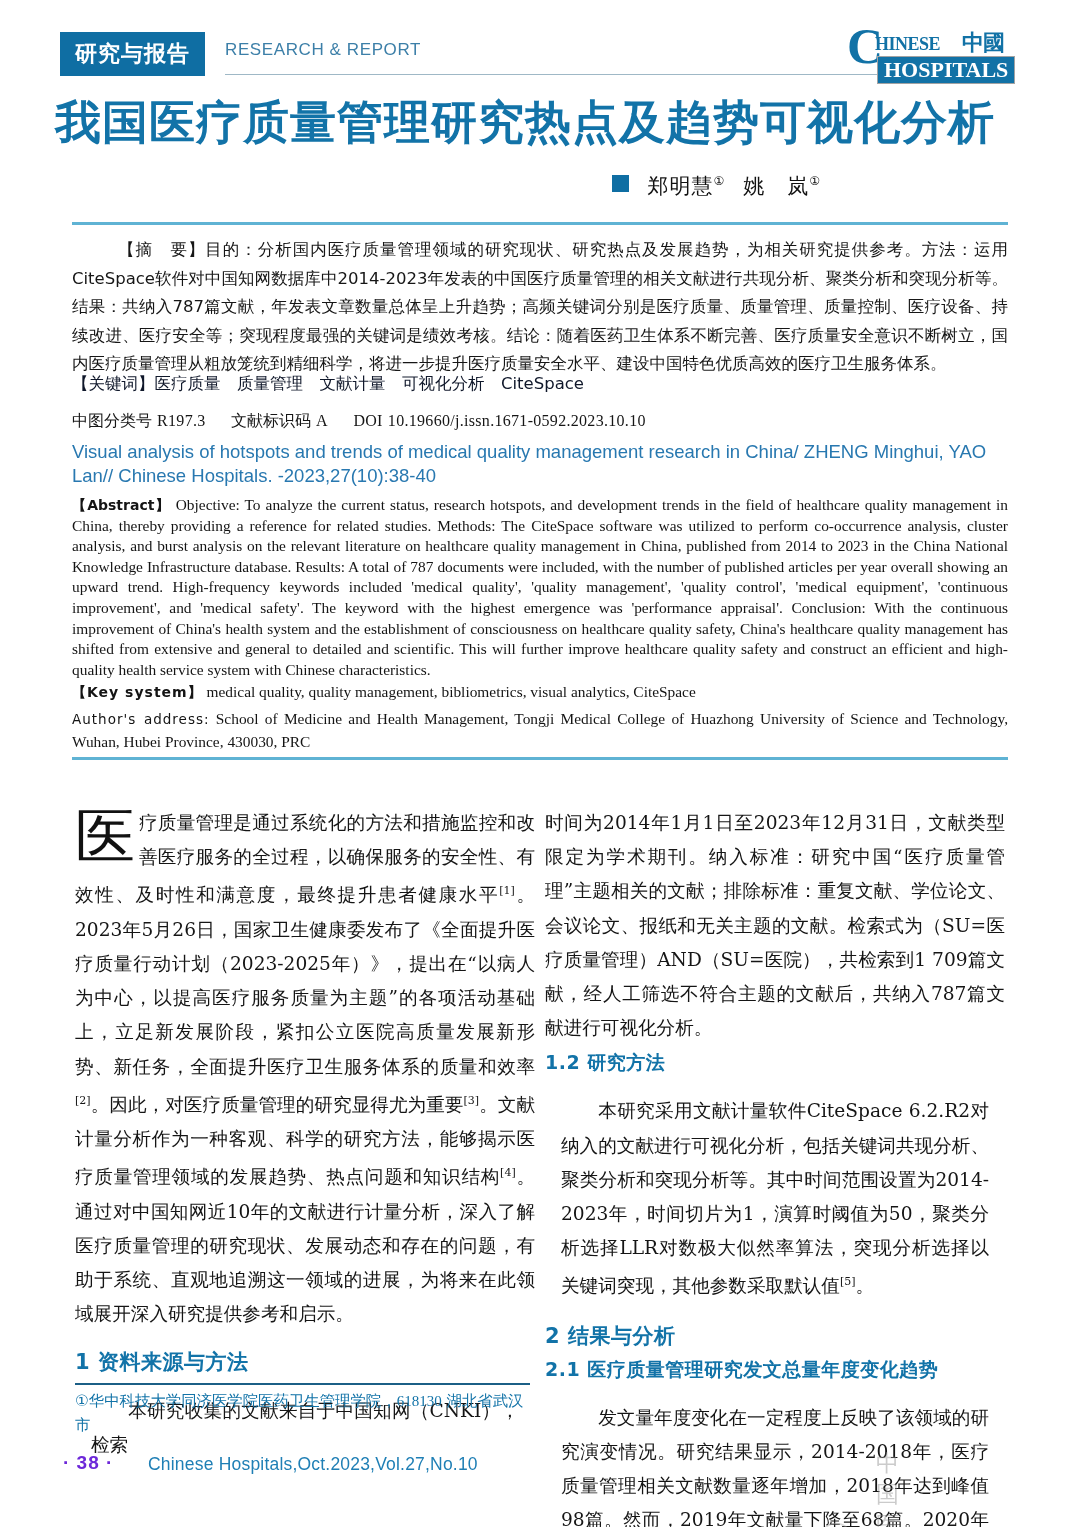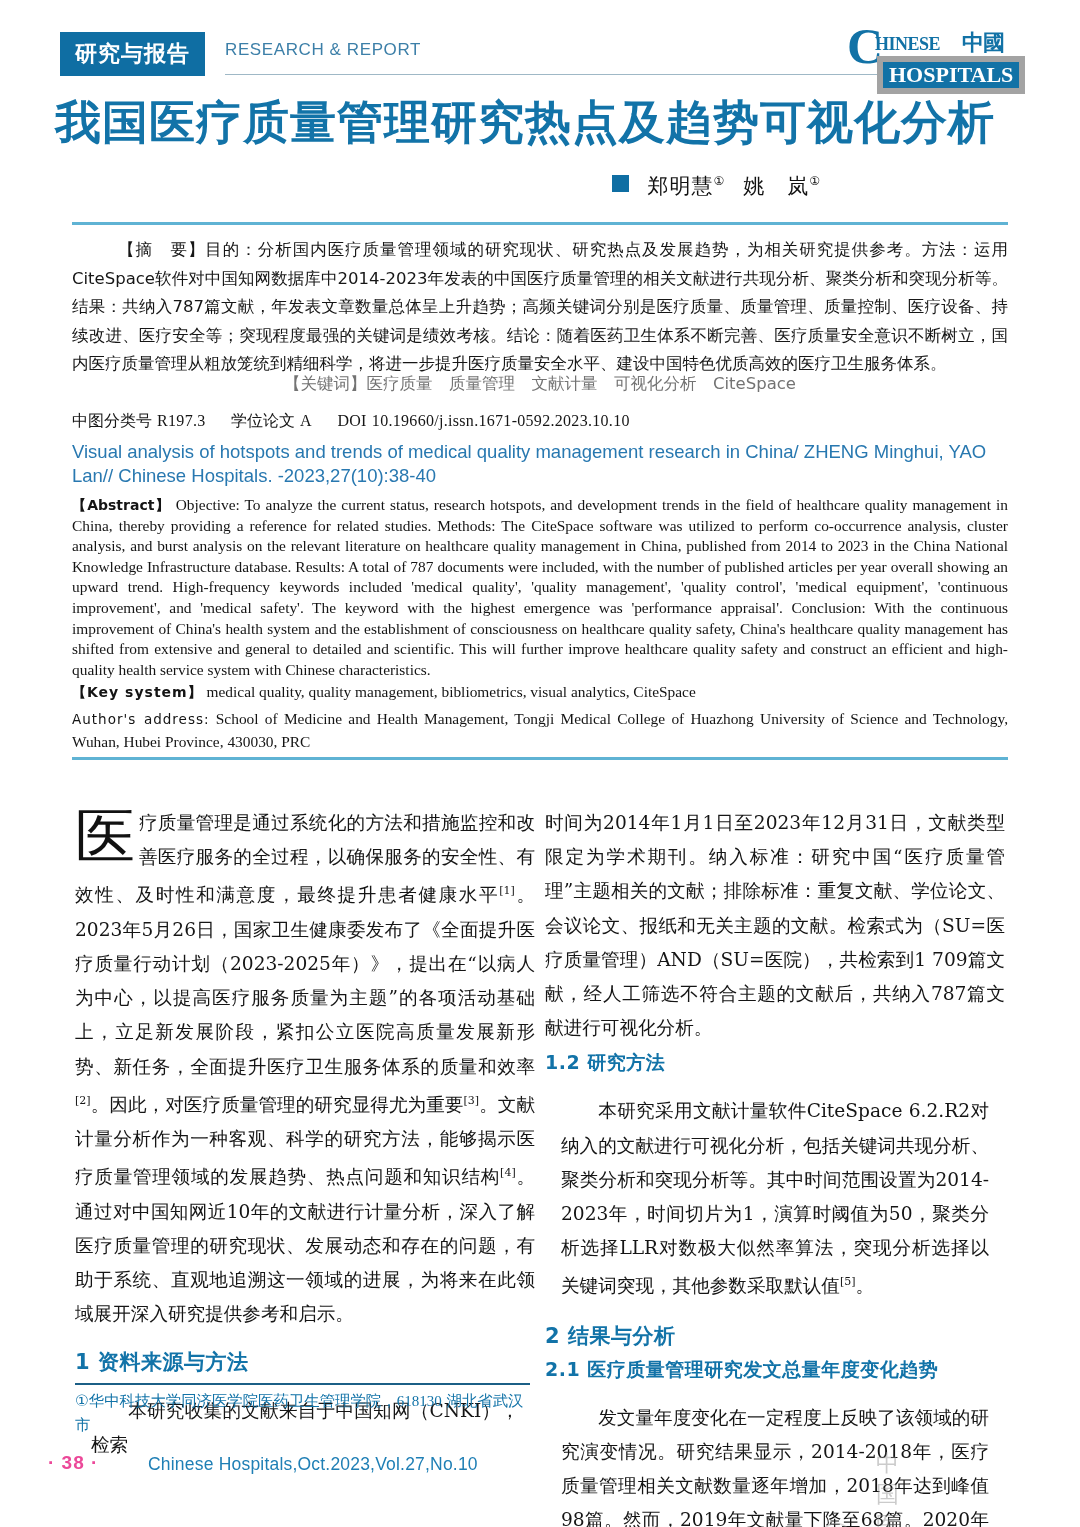--- a/index.html
+++ b/index.html
@@ -106,21 +106,21 @@
     position: absolute;
     left: 32px;
     top: 36px;
     font-family: "Liberation Serif", serif;
     font-size: 22px;
     font-weight: bold;
     color: #ffffff;
     background: #1272a6;
     padding: 0px 6px;
     letter-spacing: 0px;
-    border: 6px solid #a3a3a3;
+    border: 1px solid #a3a3a3;
   }
 
   
   .title-cn {
     position: absolute;
     left: 45px;
     top: 92px;
     width: 960px;
     text-align: center;
     font-family: "DejaVu Sans", sans-serif;
@@ -186,22 +186,21 @@
   }
   .abs-cn .lbl { font-weight: normal; margin-left: 46px; }
   .kw-cn {
     position: absolute;
     left: 72px;
     top: 370px;
     width: 936px;
     font-family: "DejaVu Sans", sans-serif;
     font-size: 16.5px;
     line-height: 28px;
-    color: #737373;
-    text-align: center;
+    color: #0f172a;
   }
   .clc {
     position: absolute;
     left: 72px;
     top: 408px;
     width: 936px;
     font-family: "DejaVu Sans", sans-serif;
     font-size: 16px;
     line-height: 26px;
     color: #161616;
@@ -334,26 +333,26 @@
     font-size: 15.4px;
     line-height: 24px;
     color: #1273a8;
   }
   .footnote .num { font-family: "DejaVu Sans", sans-serif; }
   .footnote .zip { font-family: "Liberation Serif", serif; font-size: 15px; }
 
   
   .pagenum {
     position: absolute;
-    left: 48px;
+    left: 63px;
     top: 1452px;
     font-family: "Liberation Sans", sans-serif;
     font-size: 19px;
     font-weight: bold;
-    color: #ec4899;
+    color: #6d28d9;
     letter-spacing: 1px;
   }
   .journal-line {
     position: absolute;
     left: 148px;
     top: 1454px;
     font-family: "Liberation Sans", sans-serif;
     font-size: 17.5px;
     color: #1f7fb5;
     letter-spacing: 0.2px;
@@ -406,21 +405,21 @@
   <div class="rule-bottom"></div>
 
   <div class="abs-cn"><span class="lbl">【摘　要】</span><span>目的：分析国内医疗质量管理领域的研究现状、研究热点及发展趋势，为相关研究提供参考。方法：运用CiteSpace软件对中国知网数据库中2014-2023年发表的中国医疗质量管理的相关文献进行共现分析、聚类分析和突现分析等。结果：共纳入787篇文献，年发表文章数量总体呈上升趋势；高频关键词分别是医疗质量、质量管理、质量控制、医疗设备、持续改进、医疗安全等；突现程度最强的关键词是绩效考核。结论：随着医药卫生体系不断完善、医疗质量安全意识不断树立，国内医疗质量管理从粗放笼统到精细科学，将进一步提升医疗质量安全水平、建设中国特色优质高效的医疗卫生服务体系。</span></div>
 
   <div class="kw-cn"><span class="lbl">【关键词】</span><span>医疗质量　质量管理　文献计量　可视化分析　CiteSpace</span></div>
 
   <div class="clc">
     <span>中图分类号</span>
     <span class="mono">R197.3</span>
     &nbsp;&nbsp;&nbsp;
-    <span>学位论文</span>
+    <span>文献标识码</span>
     <span class="mono">A</span>
     &nbsp;&nbsp;&nbsp;
     <span class="mono">DOI</span>
     <span class="mono">10.19660/j.issn.1671-0592.2023.10.10</span>
   </div>
 
   <div class="title-en">Visual analysis of hotspots and trends of medical quality management research in China/ ZHENG Minghui, YAO Lan// Chinese Hospitals. -2023,27(10):38-40</div>
 
   <div class="abs-en"><span class="lbl">【Abstract】</span> <span>Objective: To analyze the current status, research hotspots, and development trends in the field of healthcare quality management in China, thereby providing a reference for related studies. Methods: The CiteSpace software was utilized to perform co-occurrence analysis, cluster analysis, and burst analysis on the relevant literature on healthcare quality management in China, published from 2014 to 2023 in the China National Knowledge Infrastructure database. Results: A total of 787 documents were included, with the number of published articles per year overall showing an upward trend. High-frequency keywords included 'medical quality', 'quality management', 'quality control', 'medical equipment', 'continuous improvement', and 'medical safety'. The keyword with the highest emergence was 'performance appraisal'. Conclusion: With the continuous improvement of China's health system and the establishment of consciousness on healthcare quality safety, China's healthcare quality management has shifted from extensive and general to detailed and scientific. This will further improve healthcare quality safety and construct an efficient and high-quality health service system with Chinese characteristics.</span></div>
 

